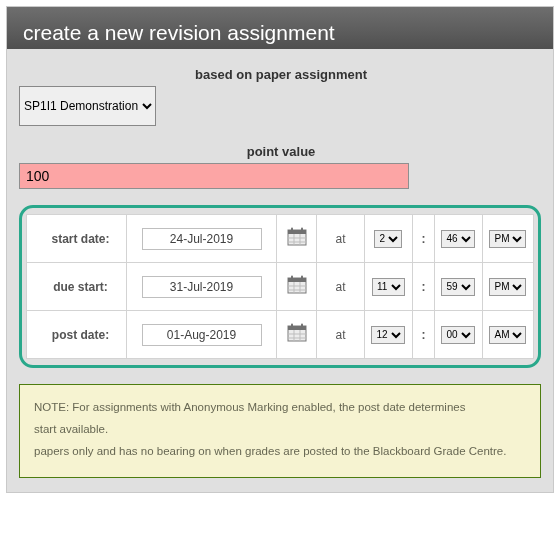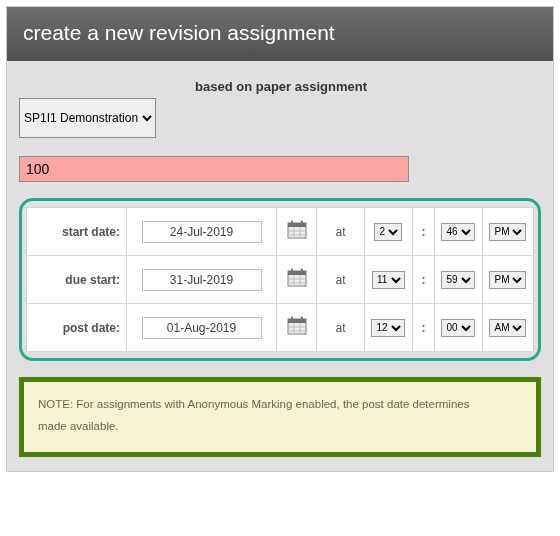--- a/index.html
+++ b/index.html
@@ -10,21 +10,21 @@
     padding: 6px;
     width: 560px;
   }
   .panel {
     border: 1px solid #c9c9c9;
     background: #e0e0e0;
   }
   .header {
     background: linear-gradient(#6e6e6e, #5c5c5c 60%, #4f4f4f);
     color: #fff;
-    padding: 14px 16px 16px 16px;
+    padding: 14px 16px 4px 16px;
     font-size: 21px;
     font-weight: 300;
   }
   .body {
     padding: 18px 12px 14px 12px;
   }
   .field-label {
     font-size: 13px;
     font-weight: bold;
     color: #333;
@@ -65,21 +65,21 @@
     text-align: center;
     font-size: 12px;
     color: #555;
     vertical-align: middle;
   }
   table.dates td.lbl {
     font-weight: bold;
     color: #555;
     width: 100px;
     padding-left: 14px;
-    text-align: right;
+    text-align: center;
   }
   table.dates td.dcell { width: 150px; }
   input.date-input {
     width: 120px;
     height: 22px;
     font-size: 12px;
     text-align: center;
     border: 1px solid #bfbfbf;
     color: #404040;
   }
@@ -90,41 +90,42 @@
   select.tsel {
     font-size: 10px;
     font-family: Arial, sans-serif;
     border: 1px solid #999;
     background: #efefef;
     height: 18px;
   }
   .note {
     margin-top: 16px;
     background: #f6f3d1;
-    border: 5px solid #4d7c0f;
+    border: 1px solid #4d7c0f;
     padding: 12px 14px 14px 14px;
     font-size: 11.5px;
     color: #676753;
     line-height: 1.9;
   }
 </style>
 </head>
 <body>
 
 <div class="panel">
   <div class="header">create a new revision assignment</div>
 
   <div class="body">
 
     <div class="field-label">based on paper assignment</div>
     <select class="based-on">
       <option>SP1I1 Demonstration</option>
     </select>
 
     <div class="point-block">
+      <div class="field-label">point value</div>
       <input class="point-value" type="text" value="100" style="">
     </div>
 
     <div class="dates-wrap">
       <table class="dates">
         <tbody>
             <tr>
           <td class="lbl">start date:</td>
           <td class="dcell"><input class="date-input" type="text" value="24-Jul-2019" style=""></td>
           <td class="calcell"><span class="cal-icon"><svg width="20" height="20" viewBox="0 0 20 20">
@@ -180,17 +181,18 @@
           <td class="colon">:</td>
           <td><select class="tsel"><option>00</option></select></td>
           <td><select class="tsel"><option>AM</option></select></td>
         </tr>
       </tbody>
         </table>
     </div>
 
     <div class="note">
       <div>NOTE: For assignments with Anonymous Marking enabled, the post date determines</div>
-      <div>made available.</div>
+      <div>start available.</div>
+      <div>papers only and has no bearing on when grades are posted to the Blackboard Grade Centre.</div>
     </div>
 
   </div>
 </div>
 
 </body></html>

